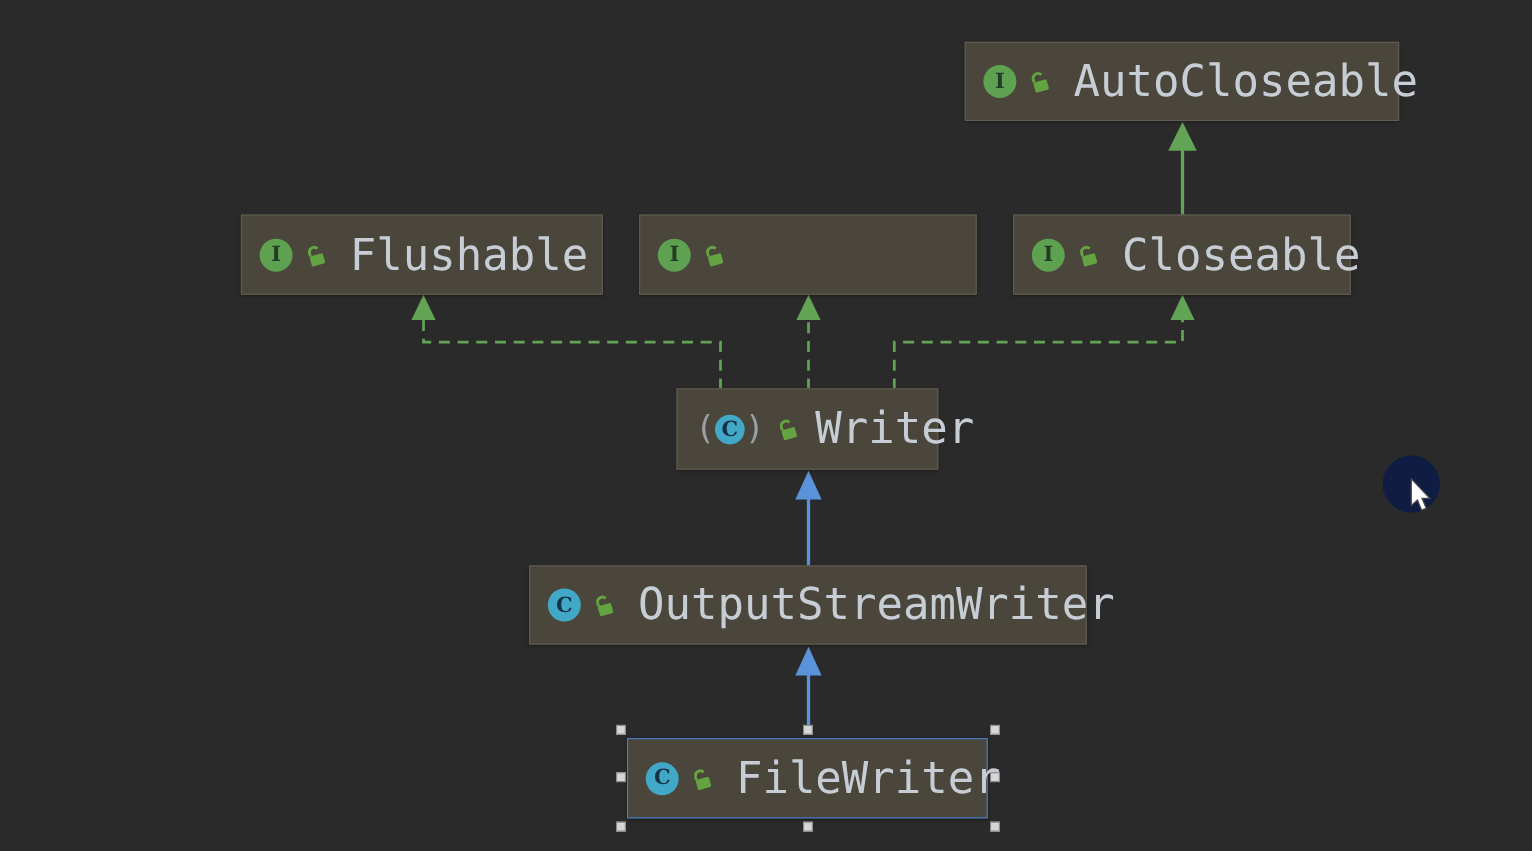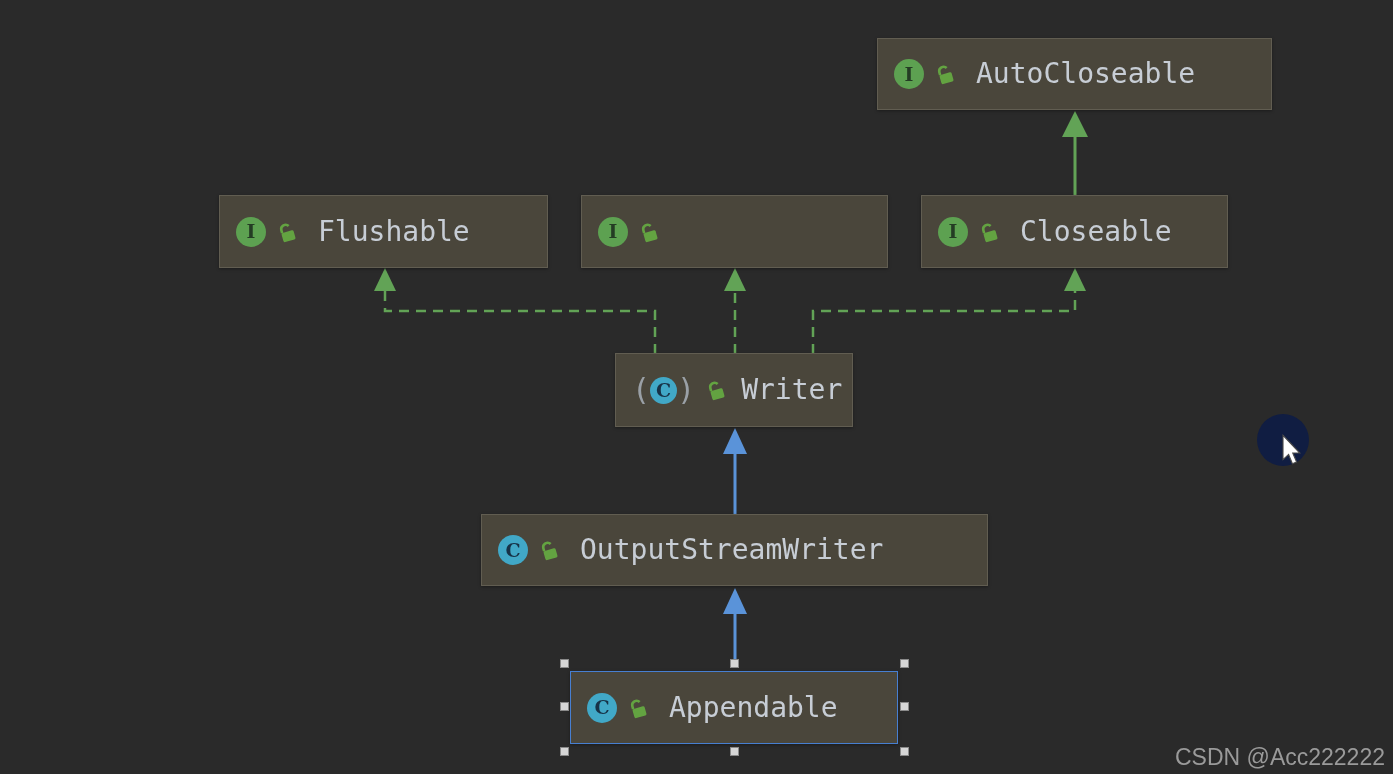--- a/index.html
+++ b/index.html
@@ -15,21 +15,21 @@
   .node {
     position:absolute; z-index:2;
     background:#4a463b;
     border:1px solid #615d51;
     display:flex; align-items:center;
     padding-left:16px; gap:9px;
     box-shadow:0 1px 3px rgba(0,0,0,.35);
   }
   .node.selected { border:1.5px solid #477fd1; }
   .node .label {
-    color:#c7cdd5; font-size:28px; line-height:1;
+    color:#c7cdd5; font-size:40px; line-height:1;
     letter-spacing:0px; white-space:nowrap; margin-left:12px;
   }
   .badge {
     width:30px; height:30px; border-radius:50%;
     display:flex; align-items:center; justify-content:center;
     flex:0 0 auto;
   }
   .badge i {
     font-style:normal; font-family:"DejaVu Serif", serif;
     font-size:19px; font-weight:bold; line-height:1;
@@ -199,32 +199,31 @@
         <i>C</i>
       </span>
     <span class="lock">
       <svg width="22" height="22" viewBox="0 0 22 22">
           <g transform="rotate(-10 11 11)">
             <path d="M7 11 V8 a4.4 4.4 0 0 1 8.2-2" fill="none" stroke-width="2.6" stroke="#63a341"></path>
             <rect x="6" y="11" width="12.5" height="9.5" rx="1.5" fill="#63a341"></rect>
           </g>
         </svg>
     </span>
-    <span class="label">Appendable</span>
+    <span class="label">FileWriter</span>
   </div>
 
   <div class="handle" style="left:560px;top:659px"></div>
   <div class="handle" style="left:730px;top:659px"></div>
   <div class="handle" style="left:900px;top:659px"></div>
   <div class="handle" style="left:560px;top:702px"></div>
   <div class="handle" style="left:900px;top:702px"></div>
   <div class="handle" style="left:560px;top:747px"></div>
   <div class="handle" style="left:730px;top:747px"></div>
   <div class="handle" style="left:900px;top:747px"></div>
 
   <div class="click-halo"></div>
   <svg class="cursor" width="26" height="32" viewBox="0 0 13 20">
     <path d="M1.5 0.8 L1.5 16 L5 12.8 L7.4 18.6 L10 17.5 L7.6 11.9 L12 11.9 Z" fill="#ffffff" stroke="#4a4a4a" stroke-width="0.7"></path>
   </svg>
 
-  <div class="watermark">CSDN @Acc222222</div>
 
 </div>
 
 </body></html>

